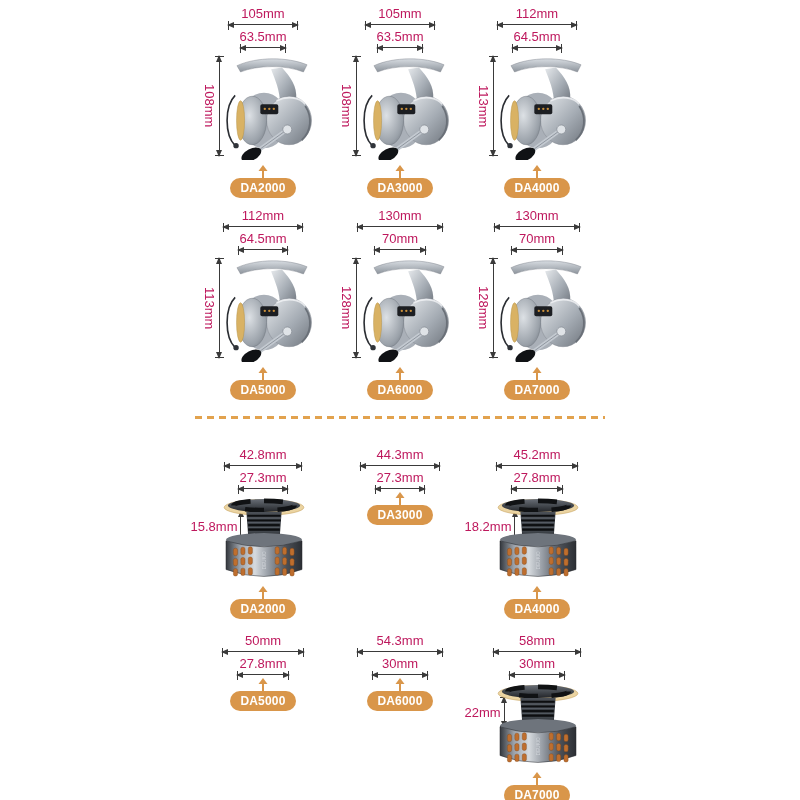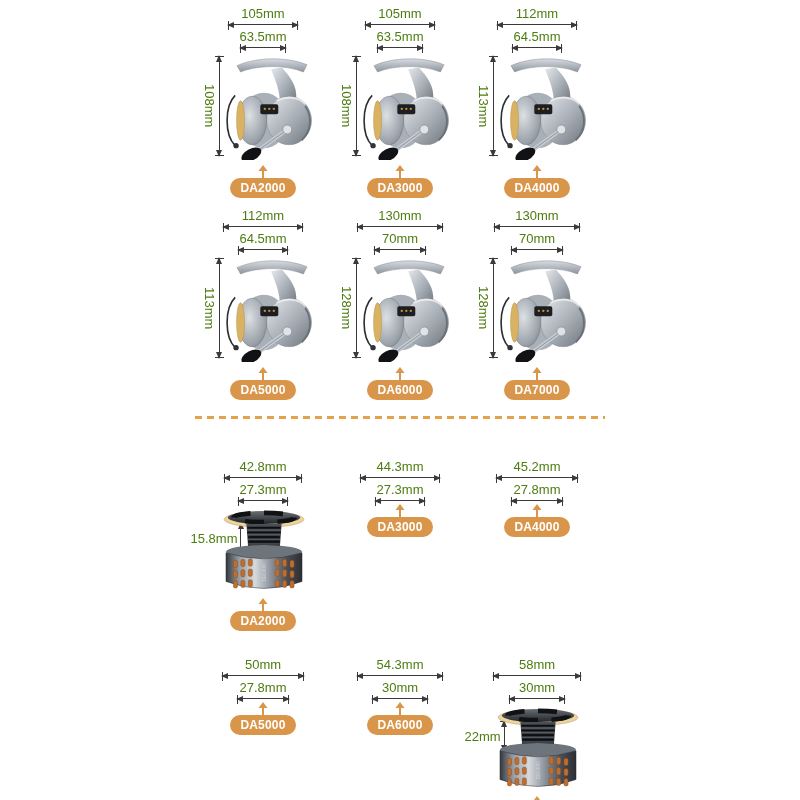--- a/index.html
+++ b/index.html
@@ -5,23 +5,23 @@
   html,body{margin:0;padding:0;}
   body{
     width:800px;height:800px;background:#ffffff;
     font-family:"Liberation Sans", sans-serif;color:#333;
     overflow:hidden;
   }
   .page{width:800px;height:800px;padding-top:6px;box-sizing:border-box;}
   .row{display:flex;justify-content:center;align-items:flex-start;}
   .card{width:137px;position:relative;display:flex;flex-direction:column;align-items:center;}
   .card.reel{height:192px;}
-  .card.spool{height:176px;margin-top:12px;}
-
-  .dim-label{font-size:13px;line-height:15px;color:#4d7c0f;text-align:center;white-space:nowrap;}
+  .card.spool{height:176px;}
+
+  .dim-label{font-size:13px;line-height:15px;color:#be185d;text-align:center;white-space:nowrap;}
   .dim-h{display:flex;flex-direction:column;align-items:center;}
   .hline{position:relative;height:0;border-top:1px solid #3a3a3a;margin-top:3px;}
   .hline::before{content:"";position:absolute;left:-1px;top:-3.5px;width:0;height:0;
     border-top:3px solid transparent;border-bottom:3px solid transparent;border-right:7px solid #3a3a3a;}
   .hline::after{content:"";position:absolute;right:-1px;top:-3.5px;width:0;height:0;
     border-top:3px solid transparent;border-bottom:3px solid transparent;border-left:7px solid #3a3a3a;}
   .hline .tick{position:absolute;width:1px;height:9px;top:-4.5px;background:#3a3a3a;}
   .hline .tick.l{left:0;} .hline .tick.r{right:0;}
 
   .vline{position:relative;width:0;border-left:1px solid #3a3a3a;}
@@ -473,20 +473,33 @@
               <span class="tick r"></span>
             </div>
     </div>
     <div class="dim-h" style="margin-top:4px">
       <span class="dim-label inner-label">27.8mm</span>
       <div class="hline inner-line" style="width: 52px;">
               <span class="tick l"></span>
               <span class="tick r"></span>
             </div>
     </div>
+    <div class="figure">
+
+      <div class="dim-v-spool">
+        <span class="dim-label v-label-s">18.2mm</span>
+        <div class="vline">
+                <span class="tick t"></span>
+                <span class="tick b"></span>
+              </div>
+      </div>
+      <svg class="art">
+              <use class="sym-use" href="#spool-sym" xlink:href="#spool-sym"></use>
+            </svg>
+    </div>
     <div class="pointer">
       <svg width="12" height="13" viewBox="0 0 12 13">
               <path d="M5,13 L5,5 L7,5 L7,13 Z" fill="#D9964A"></path>
               <polygon points="6,0 1.5,6 10.5,6" fill="#D9964A"></polygon>
             </svg>
     </div>
     <div class="badge">
       <span class="badge-label">DA4000</span>
     </div>
   </div>

